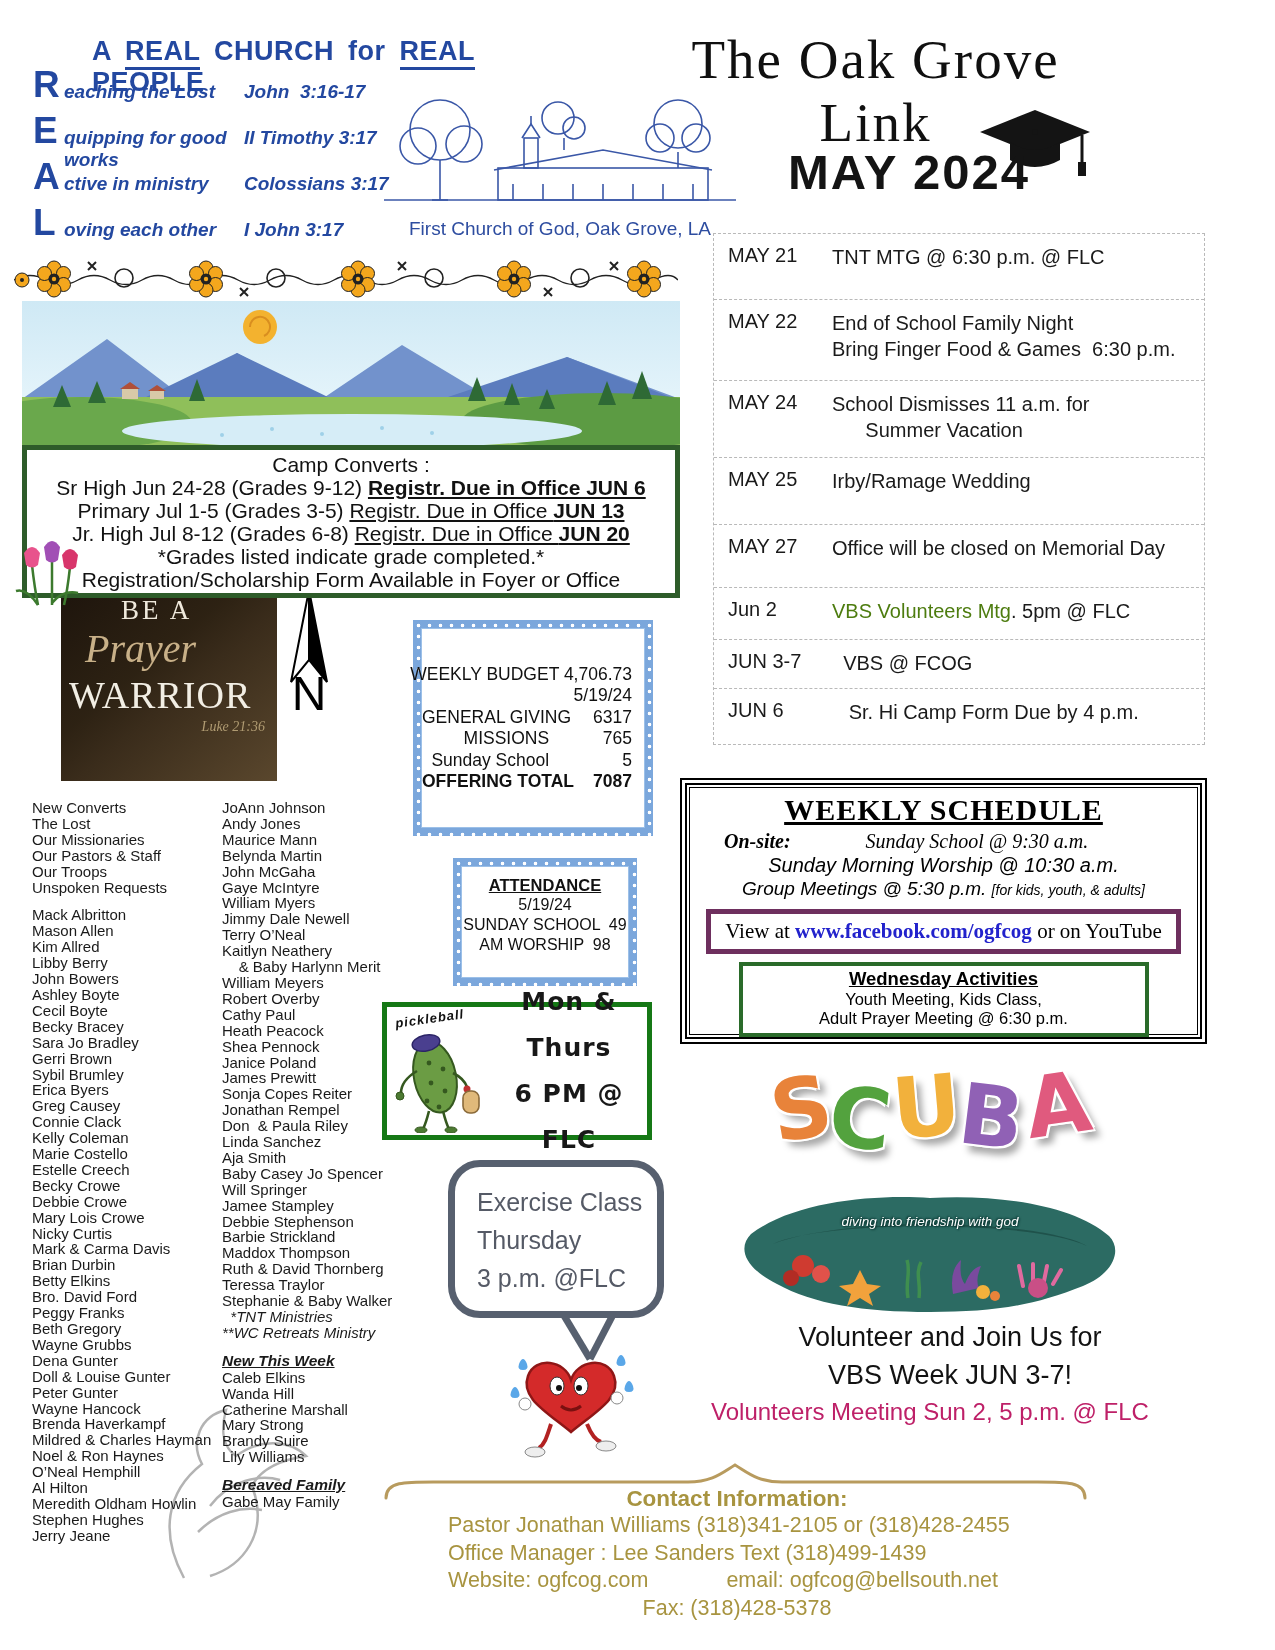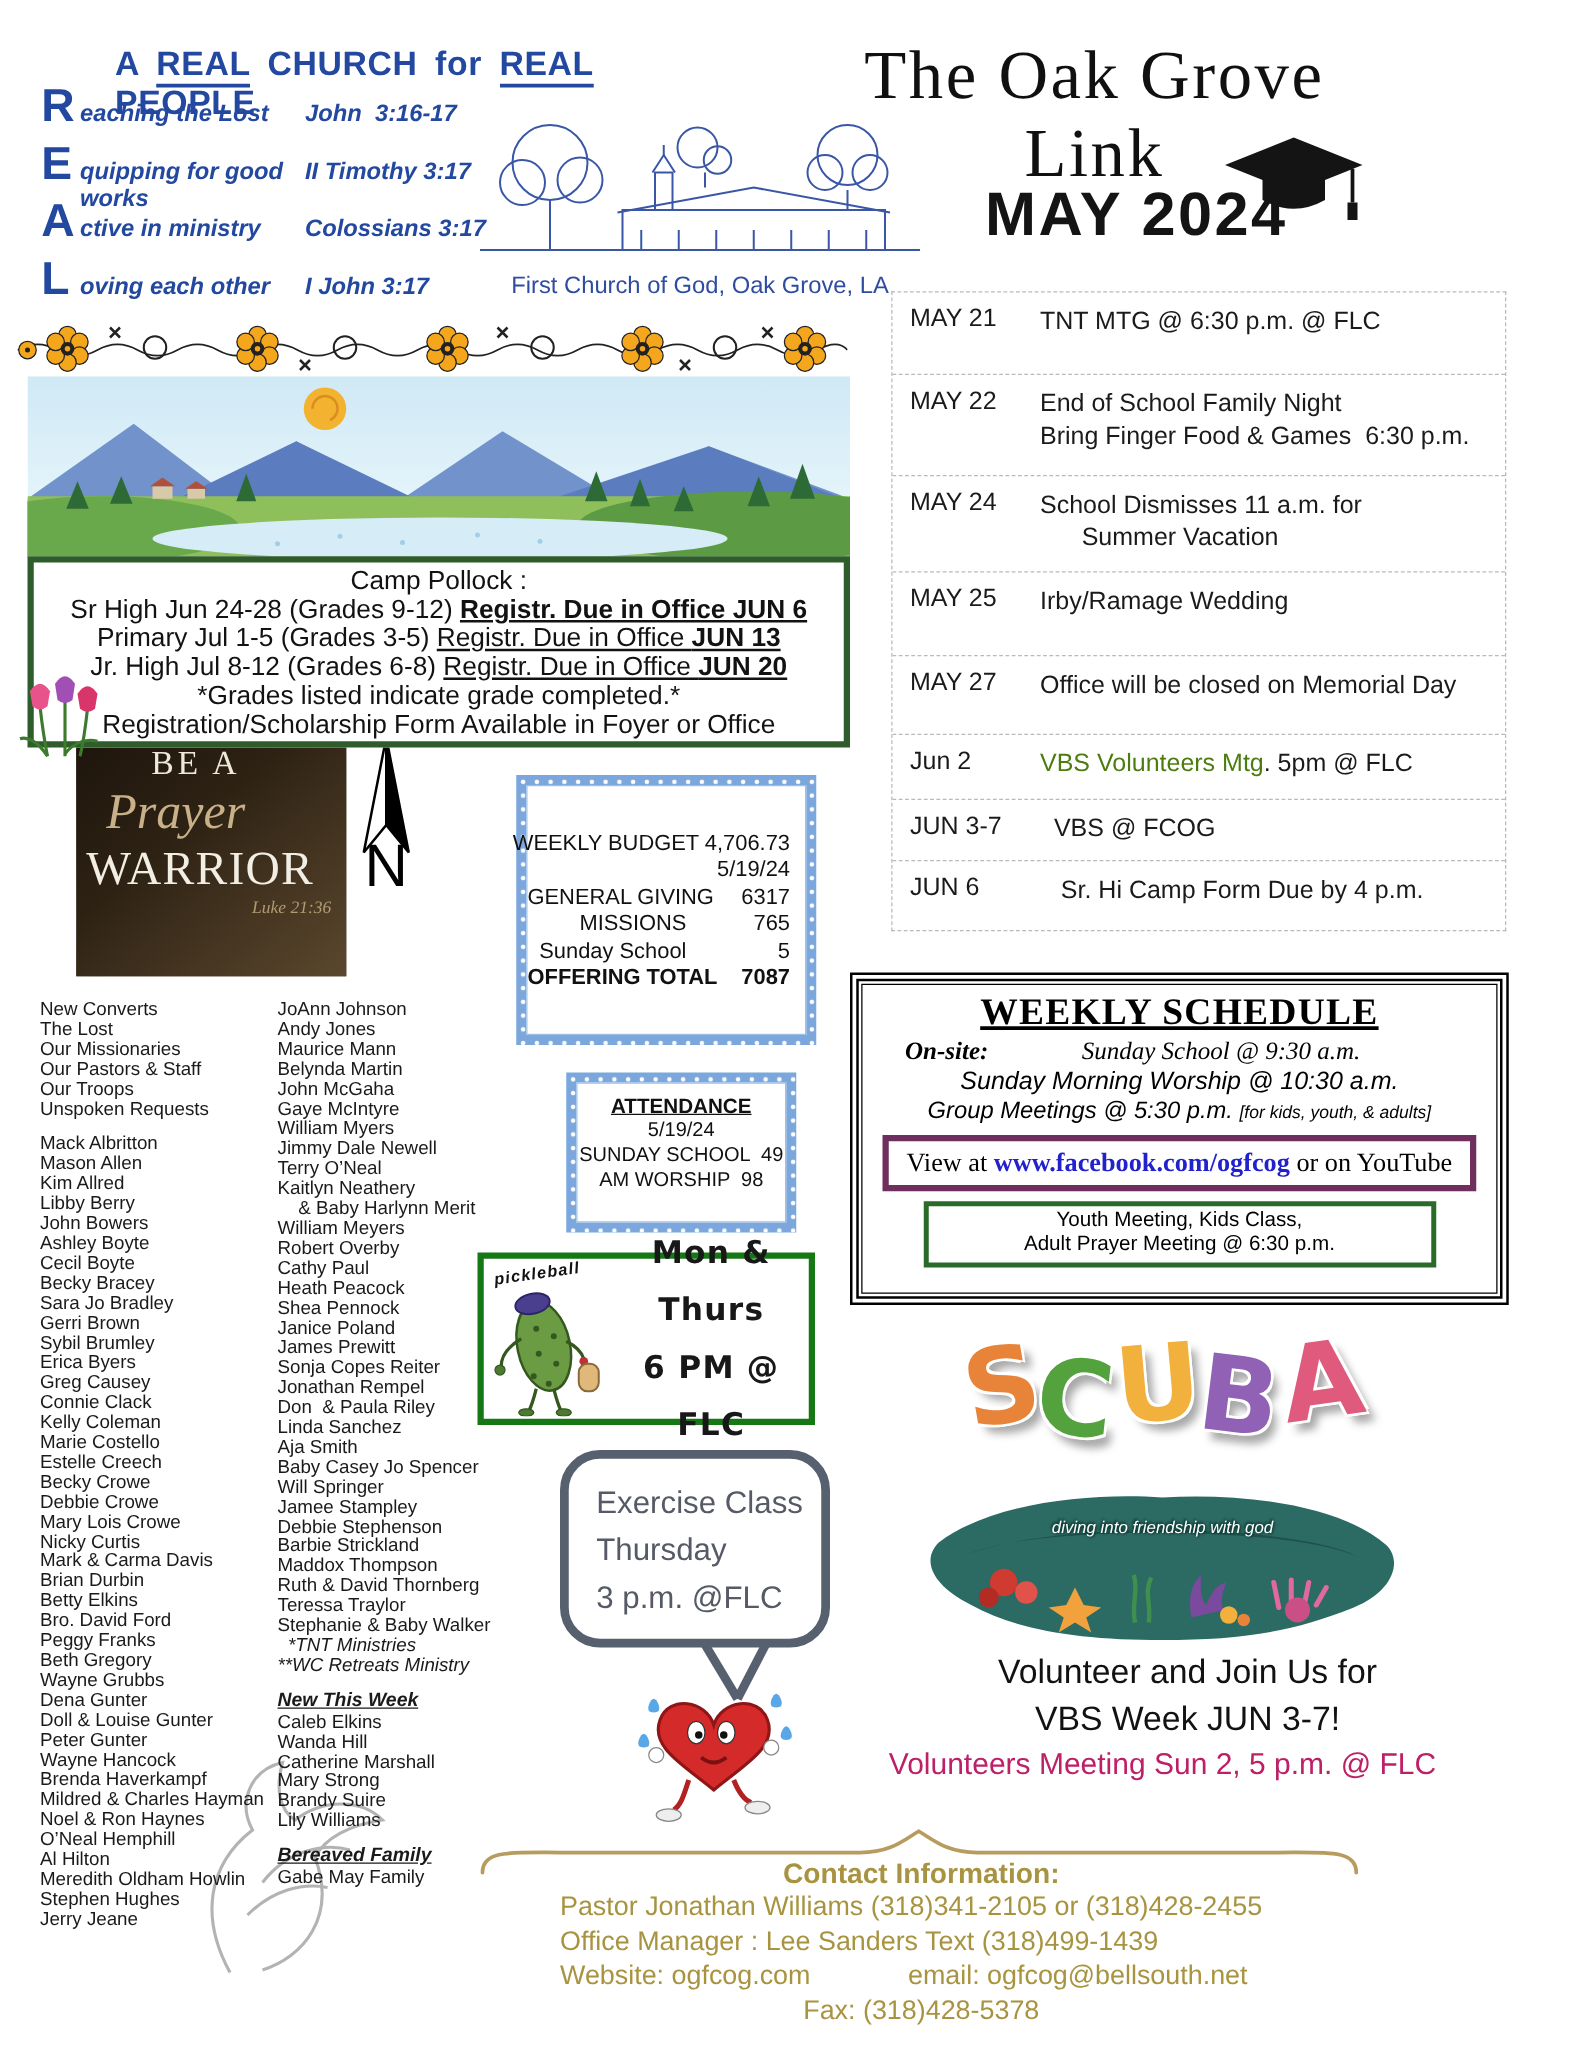--- a/index.html
+++ b/index.html
@@ -343,21 +343,21 @@
     </g>
     <g>
       <rect x="100" y="88" width="16" height="10" fill="#d8c9a8"></rect>
         <polygon points="98,88 108,81 118,88" fill="#b05038"></polygon>
       <rect x="128" y="90" width="14" height="8" fill="#d8c9a8"></rect>
         <polygon points="126,90 135,84 144,90" fill="#b05038"></polygon>
     </g>
   </svg>
 
   <div class="abs camp">
-    <div>Camp Pollock :</div>
+    <div>Camp Converts :</div>
     <div>
         <div class="camp-line">Sr High Jun 24-28 (Grades 9-12) <span class="b">Registr. Due in Office JUN 6</span></div>
         <div class="camp-line">Primary Jul 1-5 (Grades 3-5) <span class="u">Registr. Due in Office </span><span class="b">JUN 13</span></div>
         <div class="camp-line">Jr. High Jul 8-12 (Grades 6-8) <span class="u">Registr. Due in Office </span><span class="b">JUN 20</span></div>
       </div>
     <div>*Grades listed indicate grade completed.*</div>
     <div>Registration/Scholarship Form Available in Foyer or Office</div>
   </div>
   <svg class="abs tulips" viewBox="0 0 78 72">
     <g stroke="#3c7a2e" stroke-width="2.5" fill="none">
@@ -565,20 +565,21 @@
       <div class="schedule-inner">
         <div class="sched-title">WEEKLY SCHEDULE</div>
         <div class="sched-row1">
           <span class="onsite">On-site:</span>
           <span class="sline1">Sunday School  @ 9:30 a.m.</span>
         </div>
         <div class="sline2">Sunday Morning Worship @ 10:30 a.m.</div>
         <div class="sline3"><span>Group Meetings @ 5:30 p.m. </span><span class="brk">[for kids, youth, &amp; adults]</span></div>
         <div class="fbbar"><span>View at </span><span class="link">www.facebook.com/ogfcog</span><span> or on YouTube</span></div>
         <div class="wedbox">
+          <div class="wed-title">Wednesday Activities</div>
           <div class="wed-line">Youth Meeting, Kids Class,</div>
           <div class="wed-line">Adult Prayer Meeting @ 6:30 p.m.</div>
         </div>
       </div>
     </div>
   </div>
 
   <div class="abs scuba">
     <svg class="reef" viewBox="0 0 394 140">
       <path d="M18,60 C60,28 140,20 197,24 C260,20 340,30 376,62 C390,76 380,100 350,112 C300,132 260,138 197,138 C130,138 80,130 44,110 C12,94 4,74 18,60 Z" fill="#2c6b63"></path>

